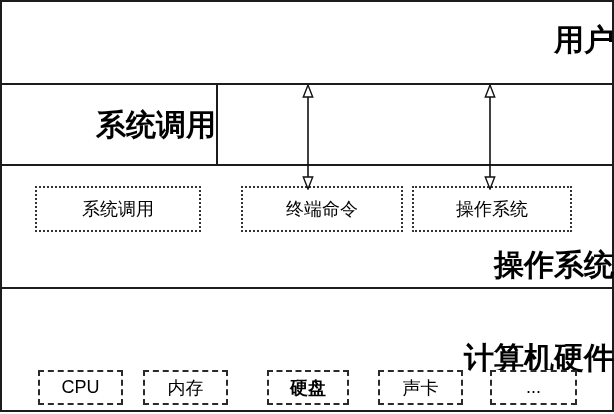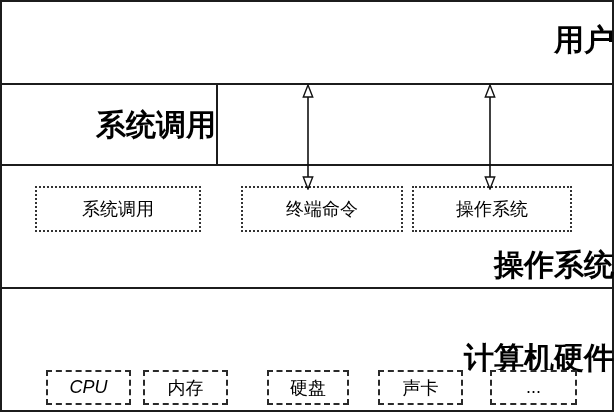--- a/index.html
+++ b/index.html
@@ -84,27 +84,27 @@
   <div class="sub-box dotted" style="left:35px;  width:166px;">
     <span>系统调用</span>
   </div>
   <div class="sub-box dotted" style="left:241px; width:162px;">
     <span>终端命令</span>
   </div>
   <div class="sub-box dotted" style="left:412px; width:160px;">
     <span>操作系统</span>
   </div>
 
-  <div class="sub-box dashed" style="left:46px;  width:85px;font-style:italic;">
+  <div class="sub-box dashed" style="left:38px;  width:85px;">
     <span>CPU</span>
   </div>
   <div class="sub-box dashed" style="left:143px; width:85px;">
     <span>内存</span>
   </div>
-  <div class="sub-box dashed" style="left:267px; width:82px;">
+  <div class="sub-box dashed" style="left:267px; width:82px;font-weight:bold;">
     <span>硬盘</span>
   </div>
   <div class="sub-box dashed" style="left:378px; width:85px;text-align:center;">
     <span>声卡</span>
   </div>
   <div class="sub-box dashed" style="left:490px; width:87px;">
     <span>...</span>
   </div>
 
   <svg class="arrow" style="left:299px;" width="18" height="106" viewBox="0 0 18 106">

